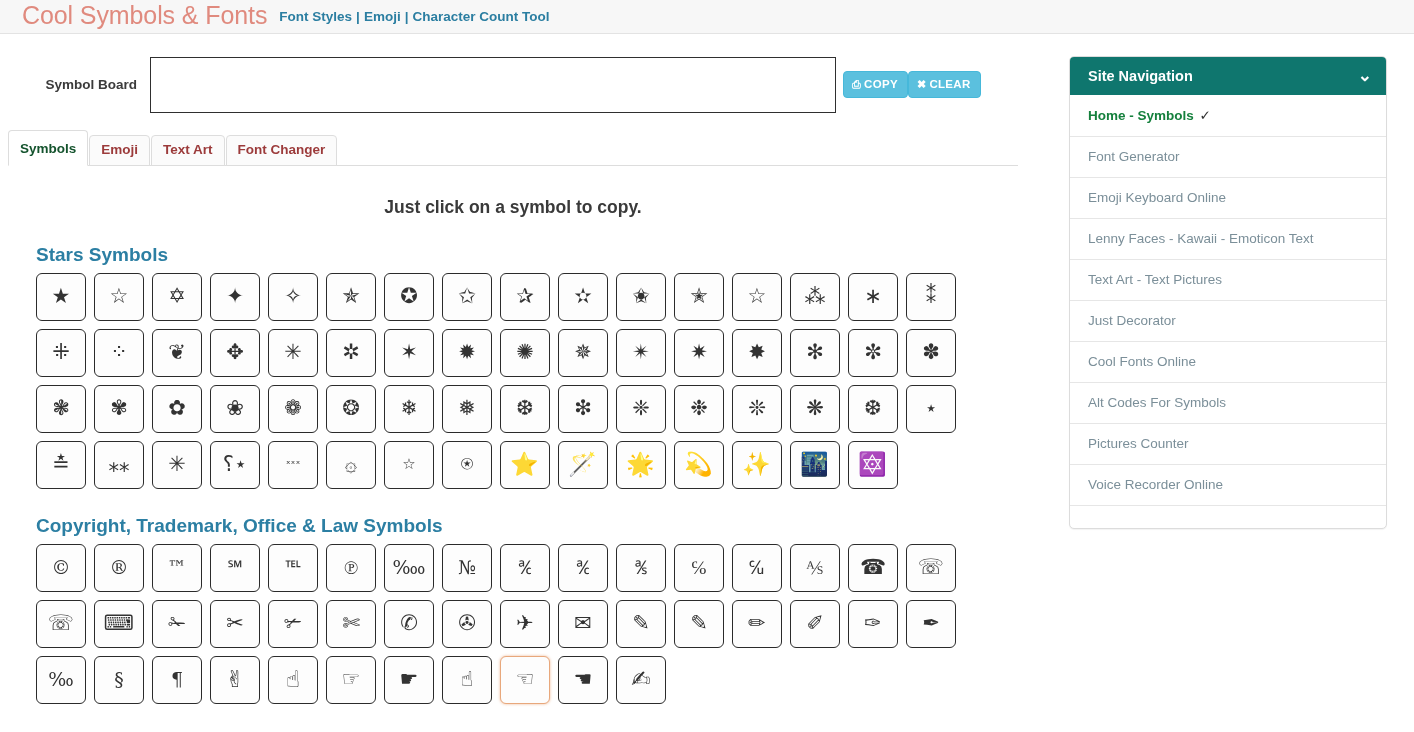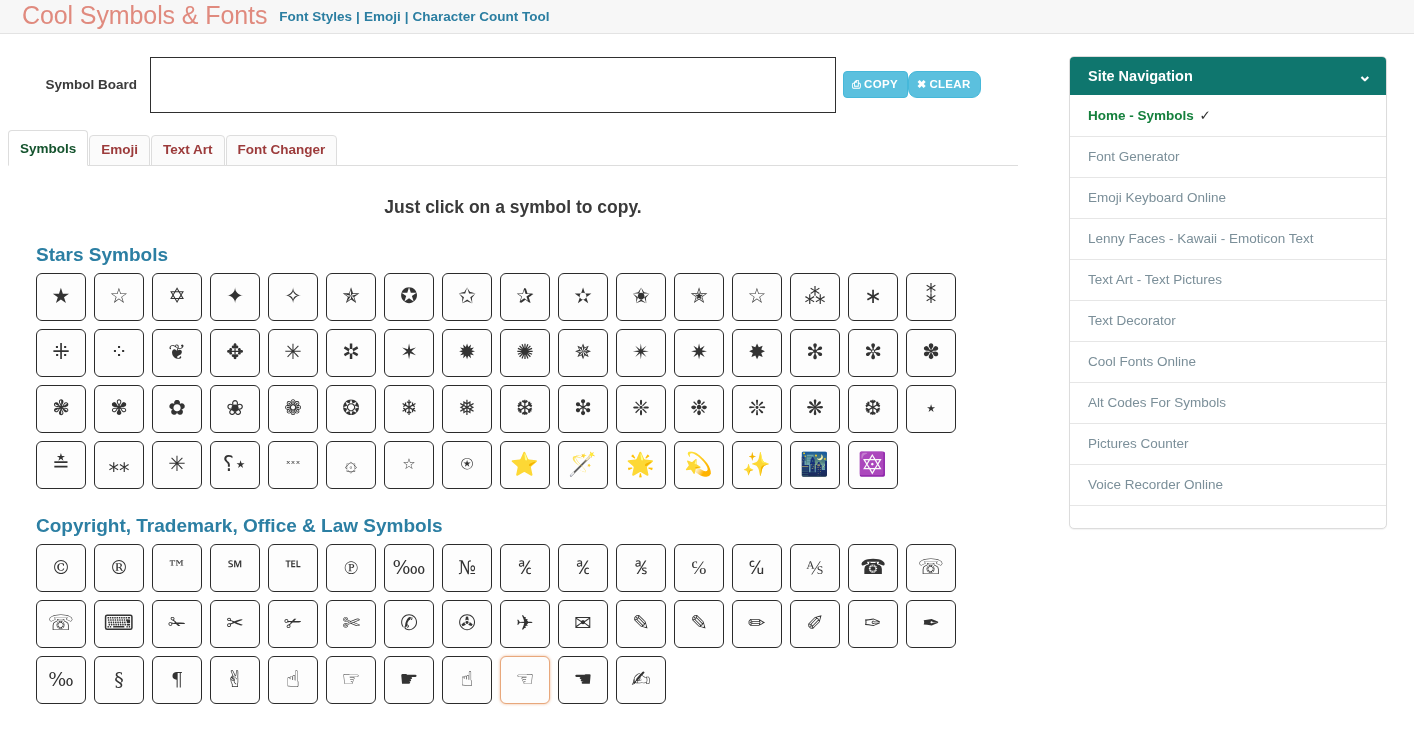--- a/index.html
+++ b/index.html
@@ -242,21 +242,21 @@
 
   <div id="content">
 
     <div id="board-row">
       <div id="board-label">Symbol Board</div>
       <textarea id="board-input" placeholder="" style=""></textarea>
       <div class="board-btns">
         <button class="board-btn" style="background: rgb(91, 192, 222);">
           <span class="bico">⎙</span><span>COPY</span>
         </button>
-        <button class="board-btn" style="background: rgb(91, 192, 222); border-radius: 9px;">
+        <button class="board-btn" style="background: rgb(91, 192, 222);">
           <span class="bico">✖</span><span>CLEAR</span>
         </button>
       </div>
     </div>
 
     <div id="tabs">
         <div class="tab active"><span>Symbols</span></div>
         <div class="tab"><span>Emoji</span></div>
         <div class="tab"><span>Text Art</span></div>
         <div class="tab"><span>Font Changer</span></div>
@@ -387,21 +387,21 @@
       <div id="nav-head" style="background: #0f766e;">
         <span>Site Navigation</span>
         <span class="chev">⌄</span>
       </div>
       <div id="nav-list">
           <div class="nav-item current"><b>Home - Symbols</b><span class="chk"> ✓</span></div>
           <div class="nav-item"><span>Font Generator</span></div>
           <div class="nav-item"><span>Emoji Keyboard Online</span></div>
           <div class="nav-item"><span>Lenny Faces - Kawaii - Emoticon Text</span></div>
           <div class="nav-item"><span>Text Art - Text Pictures</span></div>
-          <div class="nav-item"><span>Text Decorator</span></div>
+          <div class="nav-item"><span>Just Decorator</span></div>
           <div class="nav-item"><span>Cool Fonts Online</span></div>
           <div class="nav-item"><span>Alt Codes For Symbols</span></div>
           <div class="nav-item"><span>Pictures Counter</span></div>
           <div class="nav-item"><span>Voice Recorder Online</span></div>
         </div>
       <div id="nav-foot"></div>
     </div>
   </div>
 
 </div>

